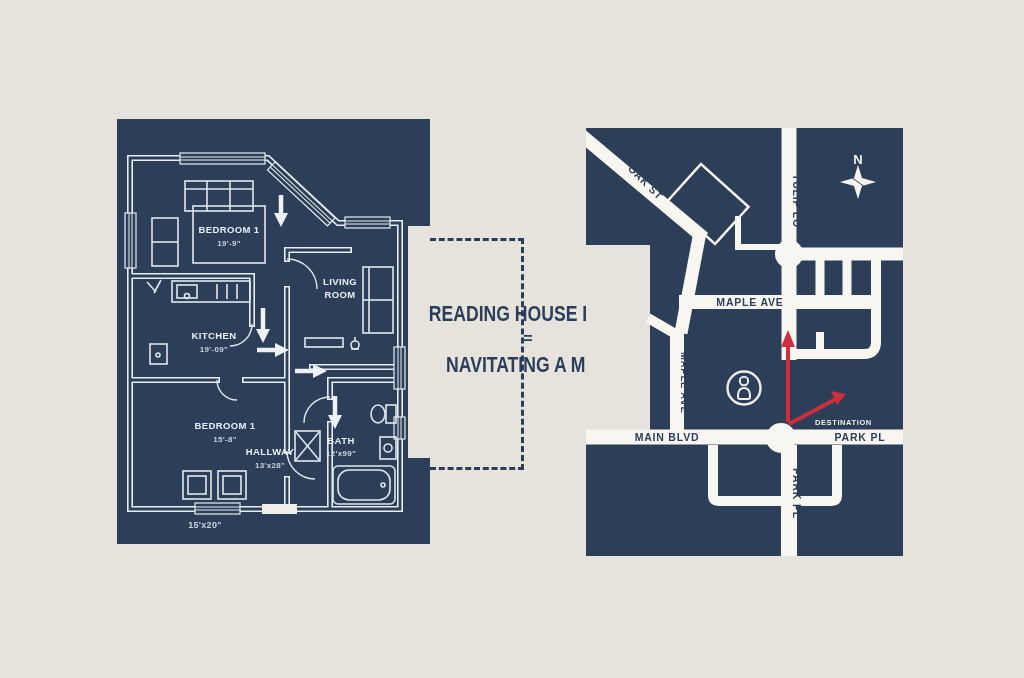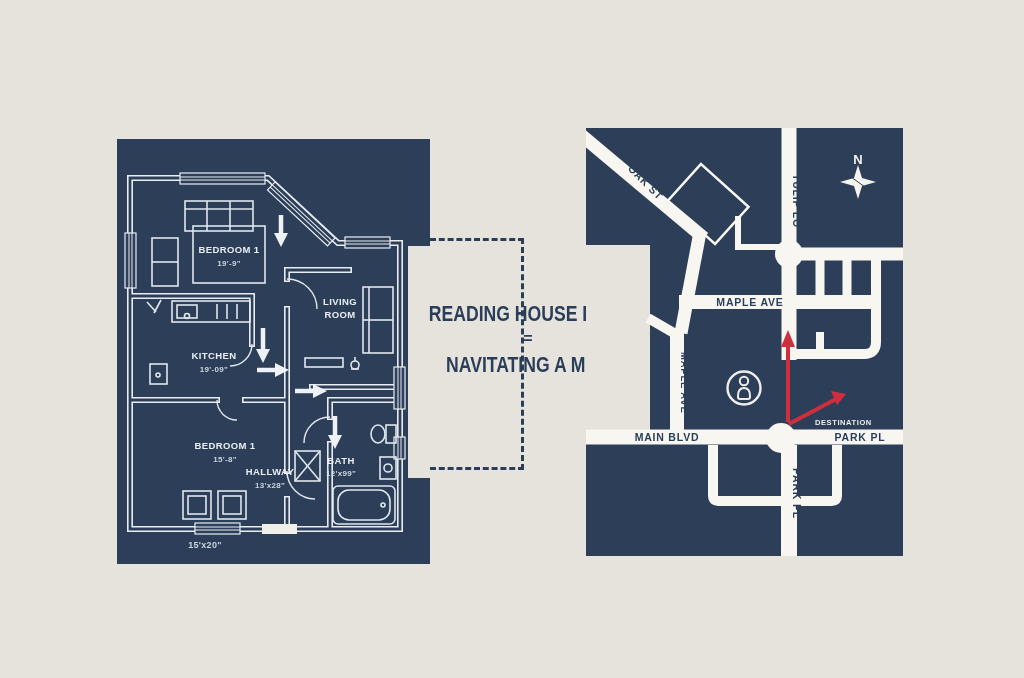--- a/index.html
+++ b/index.html
@@ -1,19 +1,19 @@
 <!DOCTYPE html>
 <html><head>
 <meta charset="utf-8">
 <style>
   html,body{margin:0;padding:0;background:#cfccc6;}
   .canvas{position:relative;width:1024px;height:678px;background:#e6e3dd;overflow:hidden;
           font-family:"Liberation Sans",sans-serif;}
   .panel{position:absolute;background:#2d3f58;}
-  #plan-panel{left:117px;top:139px;width:313px;height:425px;}
+  #plan-panel{left:117px;top:119px;width:313px;height:425px;}
   #map-panel{left:586px;top:128px;width:317px;height:428px;}
   .notch{position:absolute;background:#e6e3dd;}
   #plan-notch{left:291px;top:107px;width:22px;height:232px;}
   #map-notch{left:0px;top:117px;width:64px;height:186px;}
   #connector{position:absolute;left:430px;top:238px;width:94px;height:232px;box-sizing:border-box;
              border:3px dashed #2b3e59;border-left:none;}
   #center-title{position:absolute;left:404px;top:301px;width:248px;text-align:center;color:#2b3e59;}
   #center-title .big{font-size:22px;font-weight:700;letter-spacing:0;transform:scaleX(.8);
                      transform-origin:center;white-space:nowrap;}
   #center-title .eq{font-size:16px;font-weight:700;margin:3px 0 4px 0;}

